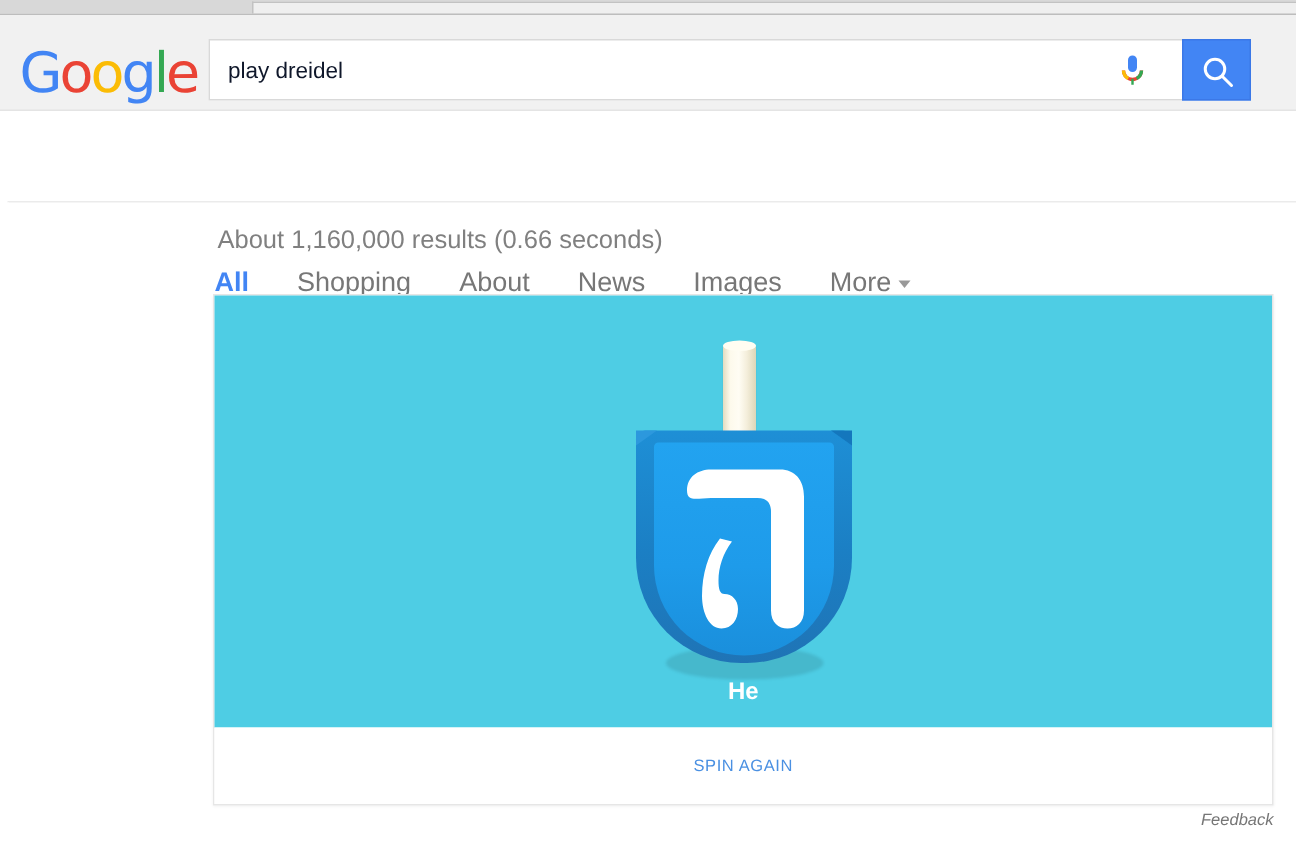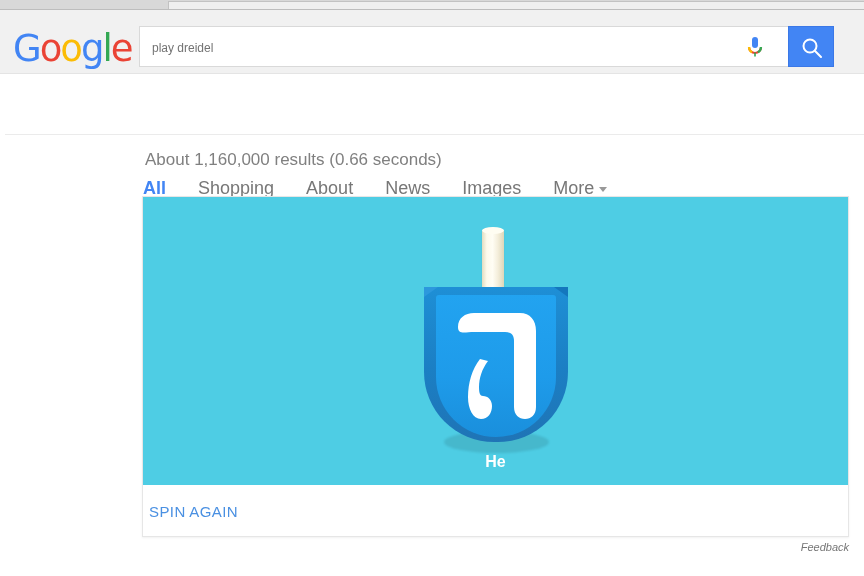--- a/index.html
+++ b/index.html
@@ -22,21 +22,21 @@
       border-bottom:1px solid #e4e4e4;}
   .logo{position:absolute;left:13px;top:20px;font-size:37px;line-height:37px;
       font-family:"DejaVu Sans", sans-serif;letter-spacing:-2px;font-weight:400;white-space:nowrap;}
   .logo span{display:inline-block;}
   .l-b{color:#4285f4;} .l-r{color:#ea4335;} .l-y{color:#fbbc05;} .l-g{color:#34a853;}
 
   .searchbox{position:absolute;left:139px;top:16px;width:650px;height:41px;background:#fff;
       border:1px solid #d9d9d9;box-sizing:border-box;}
   .searchbox input{
       position:absolute;left:10px;top:0;width:580px;height:39px;border:0;outline:none;
-      background:transparent;font-size:12px;color:#737373;
+      background:transparent;font-size:15px;color:#0f172a;
       font-family:"Liberation Sans", sans-serif;}
   .mic{position:absolute;right:22px;top:9px;width:22px;height:24px;}
   .searchbtn{position:absolute;left:788px;top:16px;width:46px;height:41px;background:#4285f4;
       border:1px solid #3b78e7;box-sizing:border-box;cursor:pointer;}
   .searchbtn svg{position:absolute;left:11px;top:9px;}
 
   
   .navbar{position:absolute;left:0;top:74px;width:864px;height:61px;background:#fff;}
   .navline{position:absolute;left:5px;top:134px;width:859px;height:1px;background:#ebebeb;}
   .tabs{position:absolute;left:143px;top:90px;height:45px;display:flex;align-items:flex-end;}
@@ -75,22 +75,22 @@
       background:linear-gradient(180deg,#22a3f0 0%,#1e9bea 58%,#1a8fdc 100%);}
   .bevel-l{position:absolute;left:28px;top:72px;width:0;height:0;
       border-top:10px solid #2c98dd;border-right:14px solid transparent;}
   .bevel-r{position:absolute;right:28px;top:72px;width:0;height:0;
       border-top:10px solid #1477bd;border-left:14px solid transparent;}
   .hei{position:absolute;left:40px;top:92px;width:120px;height:118px;}
   .letter-label{position:absolute;left:0;bottom:14px;width:705px;text-align:center;
       color:#ffffff;font-size:16px;font-weight:bold;}
 
   .spinbar{position:absolute;left:0;top:288px;width:705px;height:51px;background:#fff;}
-  .spinbtn{position:absolute;left:0;top:0;width:705px;height:51px;line-height:51px;text-align:left;
-      color:#4a90e2;font-size:15px;letter-spacing:.4px;cursor:pointer;background:transparent;
+  .spinbtn{position:absolute;left:0;top:0;width:705px;height:51px;line-height:51px;text-align:center;
+      color:#4a90e2;font-size:11px;letter-spacing:.4px;cursor:pointer;background:transparent;
       border:0;font-family:"Liberation Sans", sans-serif;}
 
   .feedback{position:absolute;left:0;top:541px;width:849px;text-align:right;
       font-size:11px;font-style:italic;color:#767676;cursor:pointer;}
 </style>
 </head>
 <body>
 
 <div class="screen">
 

